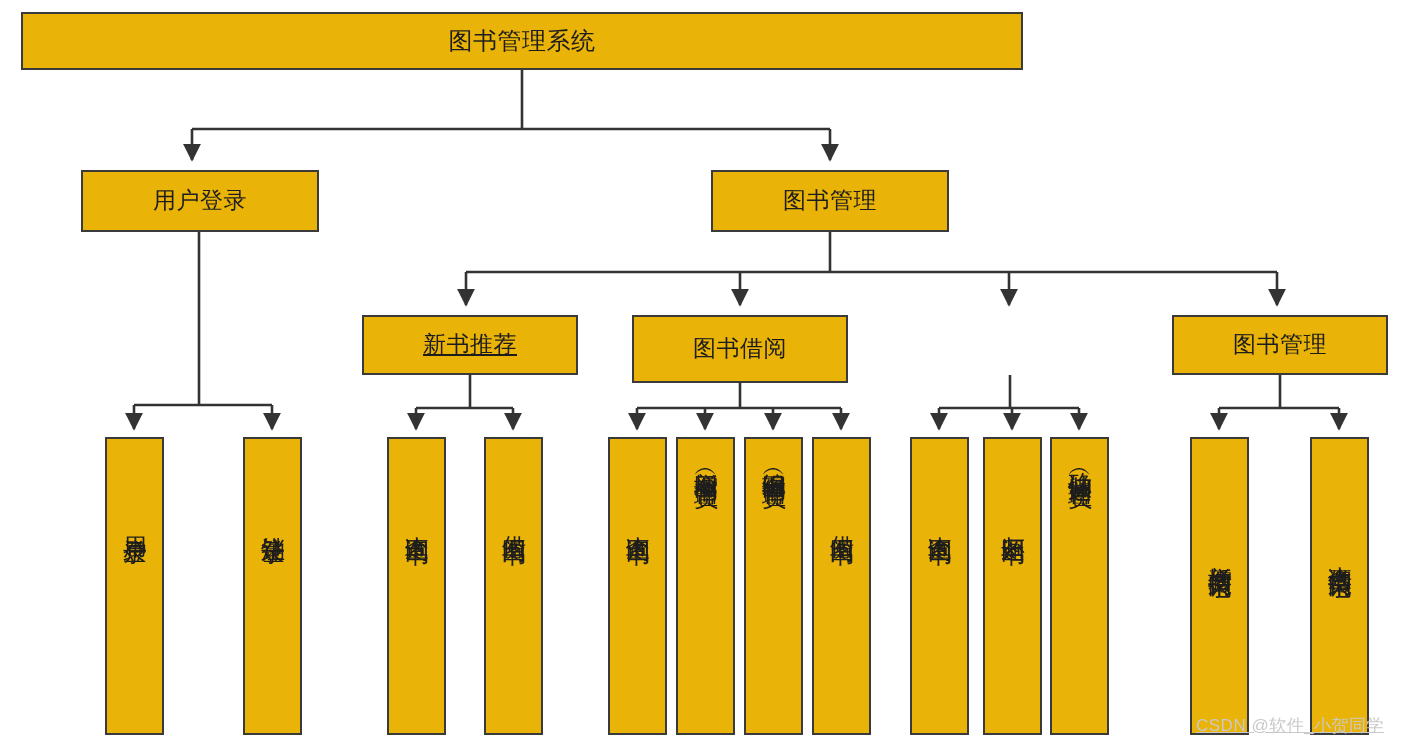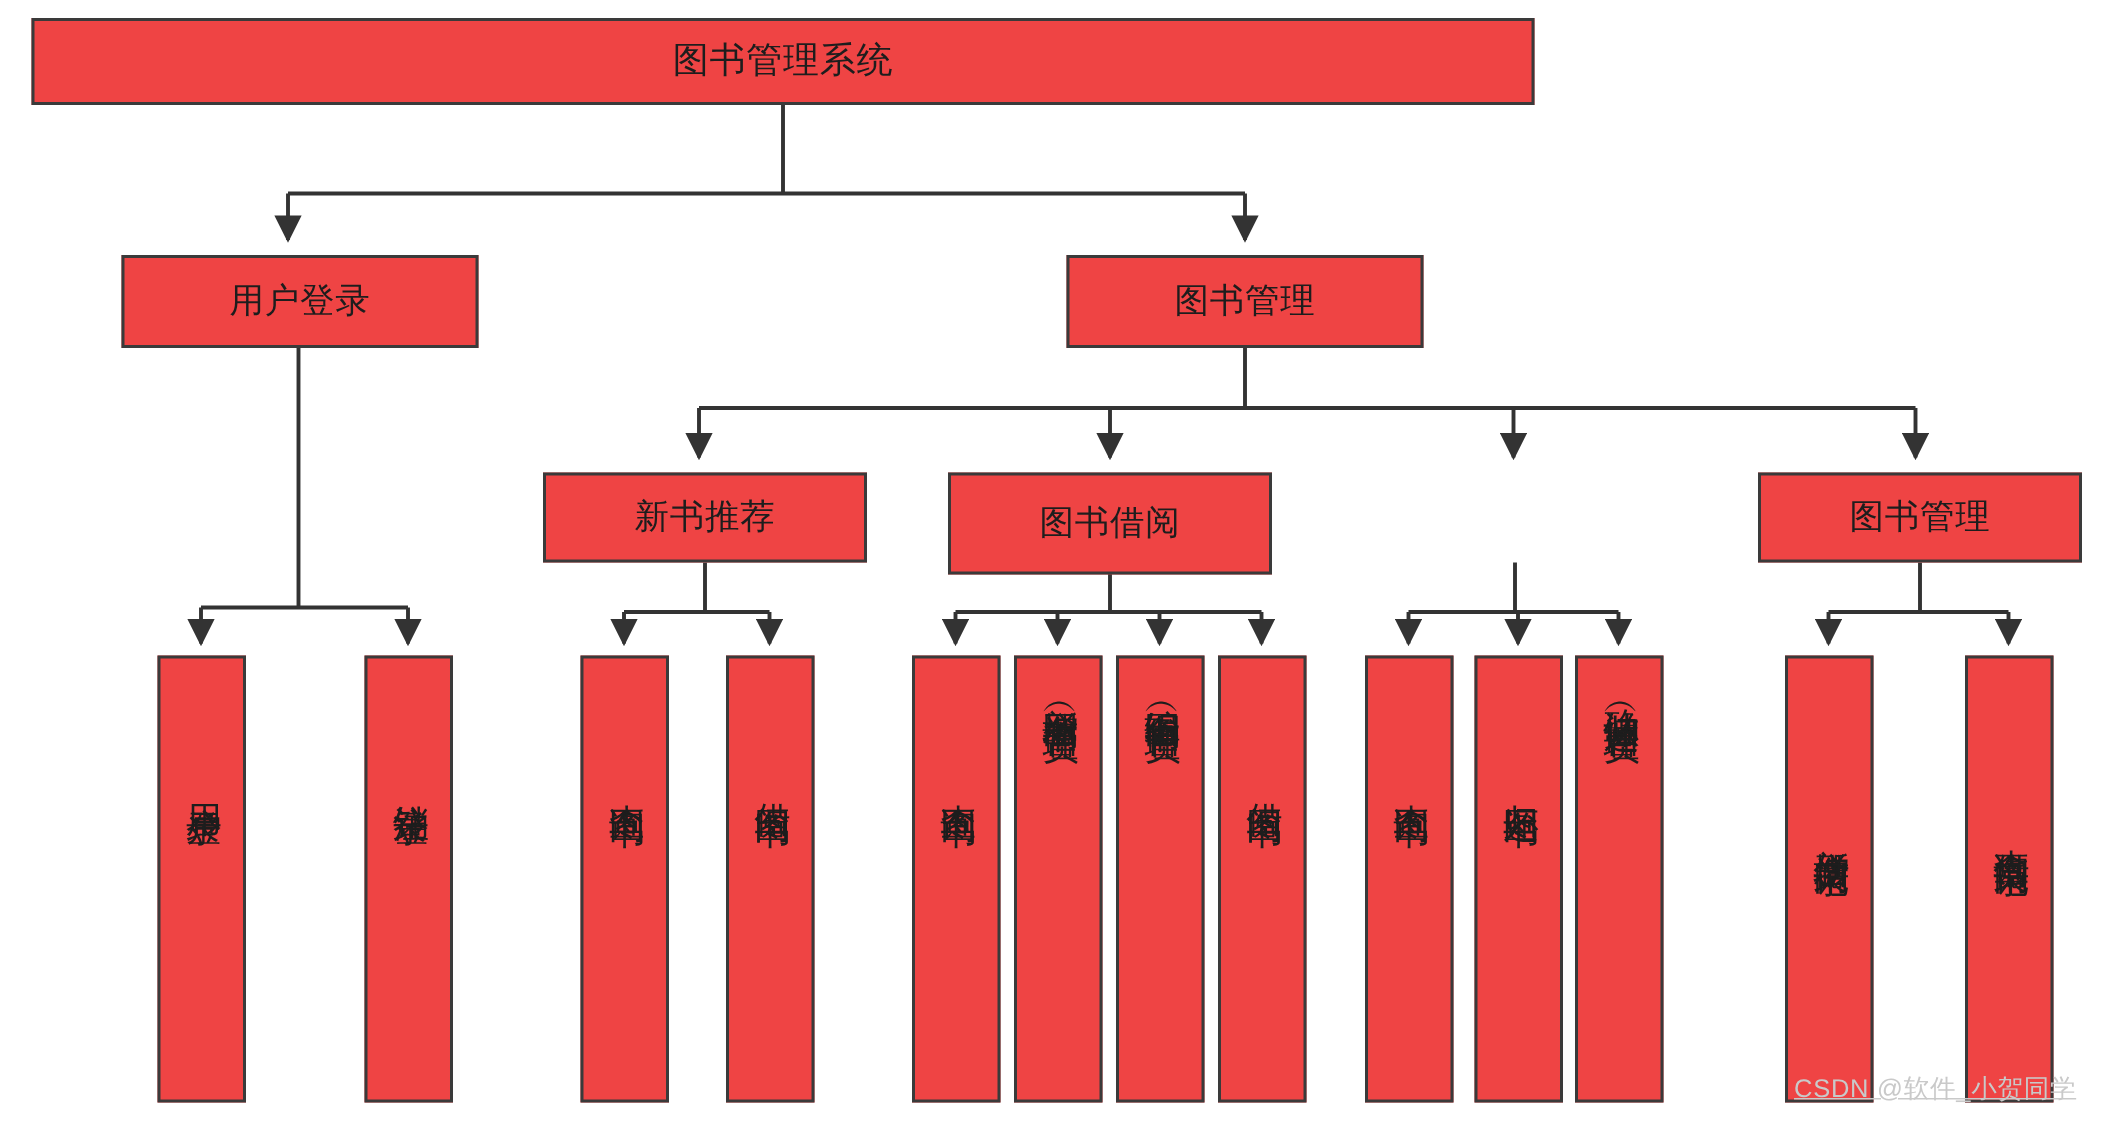--- a/index.html
+++ b/index.html
@@ -22,21 +22,21 @@
     position: absolute;
     left: 0;
     top: 0;
     width: 1405px;
     height: 747px;
     pointer-events: none;
   }
   .node {
     position: absolute;
     box-sizing: border-box;
-    background: #ef4444;
+    background: #eab308;
     border: 2.5px solid #3a3a3a;
     display: flex;
     align-items: center;
     justify-content: center;
     color: #1d1d1d;
     z-index: 5;
   }
   .node .label {
     display: block;
     text-align: center;
@@ -142,21 +142,21 @@
     <span class="label">图书管理系统</span>
   </div>
 
   <div class="node horiz" style="left:81px; top:170px; width:238px; height:62px;">
     <span class="label">用户登录</span>
   </div>
   <div class="node horiz" style="left:711px; top:170px; width:238px; height:62px;">
     <span class="label">图书管理</span>
   </div>
 
-  <div class="node horiz" style="left:362px; top:315px; width:216px; height:60px;">
+  <div class="node horiz" style="left:362px; top:315px; width:216px; height:60px;text-decoration:underline;">
     <span class="label">新书推荐</span>
   </div>
   <div class="node horiz" style="left:632px; top:315px; width:216px; height:68px;">
     <span class="label">图书借阅</span>
   </div>
   <div class="node horiz" style="left:1172px; top:315px; width:216px; height:60px;">
     <span class="label">图书管理</span>
   </div>
 
   <div class="node vert mid" style="left:105px; top:437px; width:59px; height:298px;">

